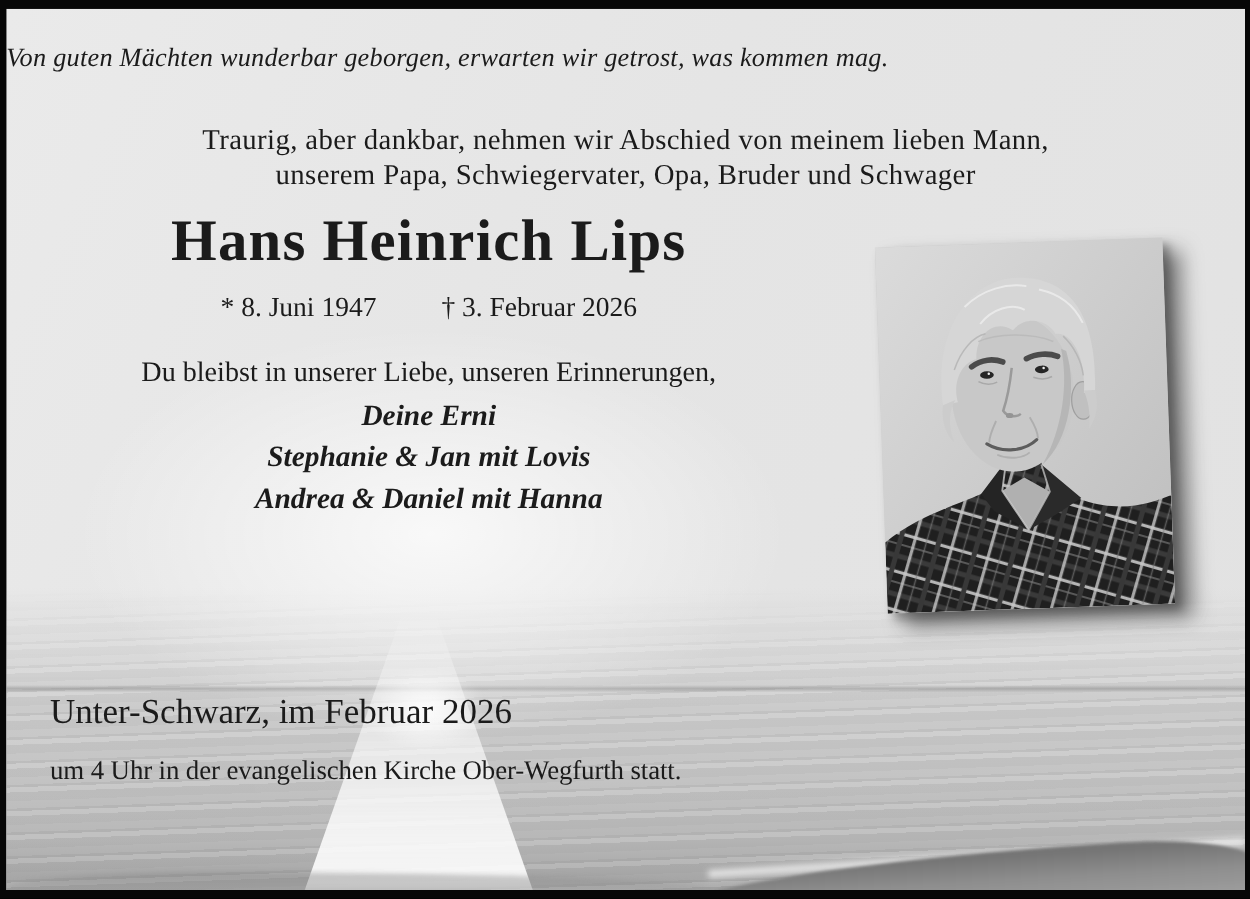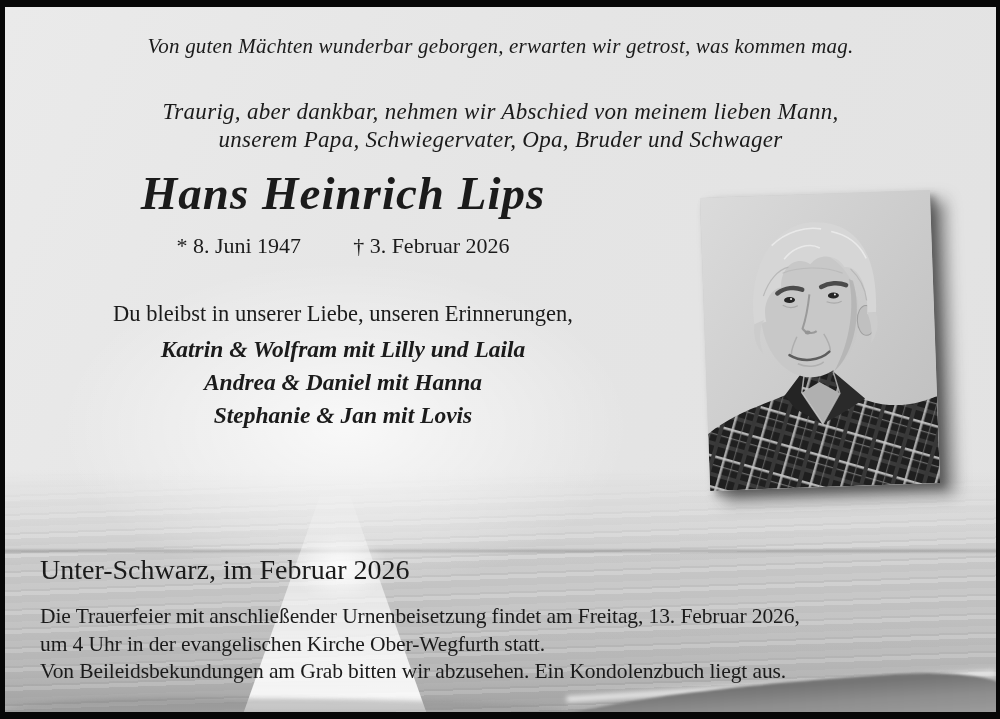--- a/index.html
+++ b/index.html
@@ -50,30 +50,30 @@
   .wave-right { position:absolute; right:-15px; bottom:-9px; width:485px; height:54px;
     background:linear-gradient(to bottom,#757575 10%,#8d8d8d 45%,#a3a3a3 100%);
     border-radius:100% 30% 0 0 / 90% 60% 0 0;
     transform:rotate(-3.5deg); transform-origin:bottom right; filter:blur(1.2px);
   }
   .bg-glow { position:absolute; left:55px; top:255px; width:570px; height:330px;
     background:radial-gradient(ellipse closest-side, rgba(255,255,255,.75), rgba(255,255,255,0));
   }
 
   
-  .verse { position:absolute; top:26px; left:0; width:991px; text-align:center;
+  .verse { position:absolute; top:26px; left:0; width:991px; 
     font-style:italic; font-size:21px; line-height:27px; letter-spacing:.2px; }
   .announce { position:absolute; top:91px; left:0; width:991px; text-align:center;
-    font-size:23px; line-height:28px; letter-spacing:.3px;font-style:italic; }
+    font-size:23px; line-height:28px; letter-spacing:.3px; }
 
   .left-col { position:absolute; left:0; top:160px; width:676px; text-align:center; }
-  .name { font-style:italic; font-weight:600; font-size:47px; line-height:52px; letter-spacing:1px; }
+  .name { font-weight:600; font-size:47px; line-height:52px; letter-spacing:1px; }
   .dates { margin-top:14px; font-size:22px; line-height:26px; }
   .dates .birth { margin-right:52px; }
-  .remember { margin-top:40px; font-size:22.5px; line-height:29px; }
+  .remember { margin-top:24px; font-size:22.5px; line-height:29px; }
   .mourners { margin-top:5px; font-size:23.5px; line-height:33px; font-style:italic; font-weight:700; }
   .mourners .closing { font-weight:400; }
 
   .place { position:absolute; left:35px; top:550px; font-size:28px; line-height:26px; }
   .funeral { position:absolute; left:35px; top:596px; width:930px;
     font-size:21.5px; line-height:27.5px; letter-spacing:-.1px; }
 
   
   .photo { position:absolute; left:700px; top:187px; width:230px; height:293px;
     transform:rotate(-2deg);
@@ -109,32 +109,30 @@
 
   <div class="left-col">
     <h1 class="name">Hans Heinrich Lips</h1>
     <div class="dates">
       <span class="birth">* 8. Juni 1947</span><span>† 3. Februar 2026</span>
     </div>
     <div class="remember">
       <div>Du bleibst in unserer Liebe, unseren Erinnerungen,</div>
     </div>
     <div class="mourners">
-      <div>Katrin &amp; Wolfram mit Lilly und Laila</div>
+      <div>Deine Erni</div>
+      <div>Stephanie &amp; Jan mit Lovis</div>
       <div>Andrea &amp; Daniel mit Hanna</div>
-      <div>Stephanie &amp; Jan mit Lovis</div>
     </div>
   </div>
 
   <div class="place">Unter-Schwarz, im Februar 2026</div>
 
   <div class="funeral">
-    <div>Die Trauerfeier mit anschließender Urnenbeisetzung findet am Freitag, 13. Februar 2026,</div>
     <div>um 4 Uhr in der evangelischen Kirche Ober-Wegfurth statt.</div>
-    <div>Von Beileidsbekundungen am Grab bitten wir abzusehen. Ein Kondolenzbuch liegt aus.</div>
   </div>
 
   <div class="photo">
     <svg viewBox="0 0 230 293" xmlns="http://www.w3.org/2000/svg">
       <defs>
         <linearGradient id="pbg" x1="0" y1="0" x2="1" y2="1">
           <stop offset="0" stop-color="#dbdbdb"></stop>
           <stop offset="1" stop-color="#bdbdbd"></stop>
         </linearGradient>
         <pattern id="plaid" width="30" height="30" patternUnits="userSpaceOnUse" patternTransform="rotate(18)">

